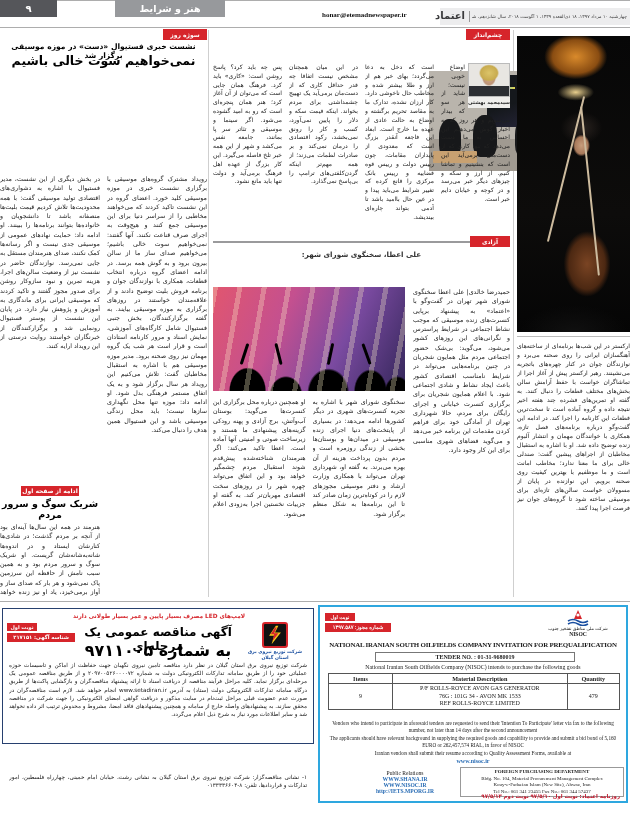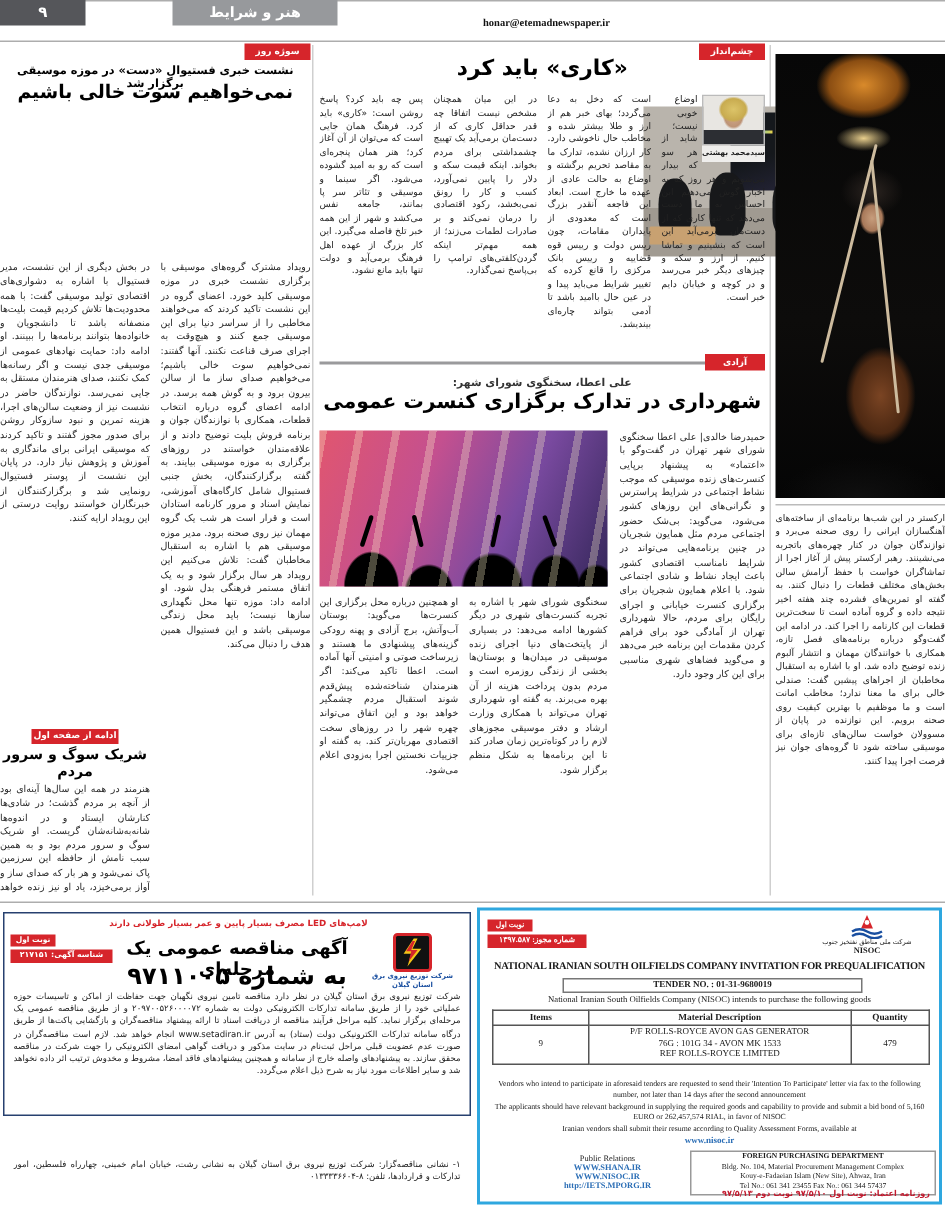--- a/index.html
+++ b/index.html
@@ -59,20 +59,25 @@
 <div id="page">
 
   <div class="abs rule" style="left:0;top:4;width:630px;height:1px"></div>
   <div class="abs hd-bar-box" style="left:0;top:8;width:57px;height:17px;background:#55565a;font-size:10px">
       <span>۹</span>
     </div>
   <div class="abs hd-bar-box" style="left:115px;top:8;width:110px;height:17px;background:#97999c;font-size:9.5px">
       <span>هنر و شرایط</span>
     </div>
   <a class="abs en" style="left:322px;top:11px;font-size:7px;color:#111;font-weight:bold" href="#">honar@etemadnewspaper.ir</a>
+  <div class="abs" style="left:440px;top:8px;width:190px;height:17px;background:#ededee">
+    <span class="abs" style="right:165px;top:2px;font-size:10px;font-weight:bold;color:#3a3a3c">اعتماد</span>
+    <span class="abs" style="right:160px;top:3px;width:1px;height:11px;background:#9a9a9a"></span>
+    <span class="abs" style="right:3px;top:6px;width:155px;font-size:4.6px;color:#444;white-space:nowrap;overflow:hidden">چهارشنبه ۱۰ مرداد ۱۳۹۷، ۱۸ ذی‌القعده ۱۴۳۹، ۱ آگوست ۲۰۱۸، سال شانزدهم، شماره ۴۱۴۹</span>
+  </div>
   <div class="abs rule" style="left:0;top:27px;width:630px;height:1px"></div>
 
   <div class="abs vrule" style="left:208px;top:30px;width:1px;height:567px"></div>
   <div class="abs vrule" style="left:513px;top:30px;width:1px;height:567px"></div>
 
   <div class="abs lbl" style="left:163px;top:29px;width:44px;height:11px">سوژه روز</div>
   <div class="abs ctr hd-big" style="left:0;top:42px;width:207px;font-size:7.6px">نشست خبری فستیوال «دست» در موزه موسیقی برگزار شد</div>
   <div class="abs ctr hd-big" style="left:0;top:53px;width:207px;font-size:12.5px">نمی‌خواهیم سوت خالی باشیم</div>
   <div class="abs panel" style="left:2px;top:71px;width:203px;height:100px">
     <div class="poster" style="left:58px;top:4px;width:30px;height:52px"></div>
@@ -93,38 +98,36 @@
     </div>
     <div style="flex:1;display:flex;flex-direction:column">
       <div class="body-txt" style="height:308px">در بخش دیگری از این نشست، مدیر فستیوال با اشاره به دشواری‌های اقتصادی تولید موسیقی گفت: با همه محدودیت‌ها تلاش کردیم قیمت بلیت‌ها منصفانه باشد تا دانشجویان و خانواده‌ها بتوانند برنامه‌ها را ببینند. او ادامه داد: حمایت نهادهای عمومی از موسیقی جدی نیست و اگر رسانه‌ها کمک نکنند، صدای هنرمندان مستقل به جایی نمی‌رسد. نوازندگان حاضر در نشست نیز از وضعیت سالن‌های اجرا، هزینه تمرین و نبود سازوکار روشن برای صدور مجوز گفتند و تاکید کردند که موسیقی ایرانی برای ماندگاری به آموزش و پژوهش نیاز دارد. در پایان این نشست از پوستر فستیوال رونمایی شد و برگزارکنندگان از خبرنگاران خواستند روایت درستی از این رویداد ارایه کنند.</div>
       <div class="lbl" style="width:58px;height:10px;margin:4px auto 0">ادامه از صفحه اول</div>
       <div class="ctr hd-big" style="font-size:9.5px;margin-top:2px">شریک سوگ و سرور مردم</div>
       <div class="body-txt" style="flex:1;margin-top:2px">هنرمند در همه این سال‌ها آینه‌ای بود از آنچه بر مردم گذشت؛ در شادی‌ها کنارشان ایستاد و در اندوه‌ها شانه‌به‌شانه‌شان گریست. او شریک سوگ و سرور مردم بود و به همین سبب نامش از حافظه این سرزمین پاک نمی‌شود و هر بار که صدای ساز و آواز برمی‌خیزد، یاد او نیز زنده خواهد ماند.</div>
     </div>
   </div>
 
   <div class="abs lbl" style="left:466px;top:29px;width:44px;height:11px">چشم‌انداز</div>
-  <div class="abs ctr hd-big" style="left:213px;top:38px;width:297px;font-size:14.5px">«کاری» باید کرد</div>
   <div class="abs" style="left:213px;top:63px;width:297px;height:172px;display:flex;gap:7px">
     <div class="body-txt" style="flex:1;font-size:6.1px;line-height:8.8px">
       <span style="float:right;width:42px;margin:0 0 2px 3px;display:block">
         <span class="headshot-img" style="display:block;width:42px;height:34px;border:1px solid #bbb"></span>
         <span class="ctr" style="display:block;font-size:5px;font-weight:bold;background:#efeeec;padding:1px 0">سیدمحمد بهشتی</span>
       </span>
       <span>اوضاع خوبی نیست؛ شاید از هر سو که بیدار می‌شویم و هر روز که به اخبار گوش می‌دهیم این احساس به ما دست می‌دهد که تنها کاری که از دست‌مان برمی‌آید این است که بنشینیم و تماشا کنیم. از ارز و سکه و چیزهای دیگر خبر می‌رسد و در کوچه و خیابان دایم خبر است.</span>
     </div>
     <div class="body-txt" style="flex:1;font-size:6.1px;line-height:8.8px">است که دخل به دعا می‌گردد؛ بهای خبر هم از ارز و طلا بیشتر شده و مخاطب حال ناخوشی دارد. کار ارزان نشده، تدارک ما به مقاصد تحریم برگشته و اوضاع به حالت عادی از عهده ما خارج است. ابعاد این فاجعه آنقدر بزرگ است که معدودی از پایداران مقامات، چون رییس دولت و رییس قوه قضاییه و رییس بانک مرکزی را قانع کرده که تغییر شرایط می‌باید پیدا و در عین حال باامید باشد تا آدمی بتواند چاره‌ای بیندیشد.</div>
     <div class="body-txt" style="flex:1;font-size:6.1px;line-height:8.8px">در این میان همچنان مشخص نیست اتفاقا چه قدر حداقل کاری که از دست‌مان برمی‌آید یک تهییج چشمداشتی برای مردم بخواند. اینکه قیمت سکه و دلار را پایین نمی‌آورد، کسب و کار را رونق نمی‌بخشد، رکود اقتصادی را درمان نمی‌کند و بر صادرات لطمات می‌زند؛ از همه مهم‌تر اینکه گردن‌کلفتی‌های ترامپ را بی‌پاسخ نمی‌گذارد.</div>
     <div class="body-txt" style="flex:1;font-size:6.1px;line-height:8.8px">پس چه باید کرد؟ پاسخ روشن است: «کاری» باید کرد. فرهنگ همان جایی است که می‌توان از آن آغاز کرد؛ هنر همان پنجره‌ای است که رو به امید گشوده می‌شود. اگر سینما و موسیقی و تئاتر سر پا بمانند، جامعه نفس می‌کشد و شهر از این همه خبر تلخ فاصله می‌گیرد. این کار بزرگ از عهده اهل فرهنگ برمی‌آید و دولت تنها باید مانع نشود.</div>
   </div>
 
   <div class="abs" style="left:213px;top:241px;width:297px;height:2px;background:#9a9a9c"></div>
   <div class="abs lbl" style="left:470px;top:236px;width:40px;height:11px">آزادی</div>
   <div class="abs ctr" style="left:213px;top:250px;width:297px;font-size:7.2px;font-weight:bold;color:#333">علی اعطا، سخنگوی شورای شهر:</div>
-  <div class="abs ctr hd-big" style="left:213px;top:260px;width:297px;font-size:13.5px">شهرداری در تدارک برگزاری کنسرت عمومی</div>
   <div class="abs crowd" style="left:213px;top:287px;width:192px;height:104px">
     <div class="arm" style="left:30px;transform:rotate(18deg)"></div>
     <div class="arm" style="left:64px;transform:rotate(-14deg)"></div>
     <div class="arm" style="left:116px;transform:rotate(12deg)"></div>
     <div class="arm" style="left:152px;transform:rotate(-20deg)"></div>
   </div>
   <div class="abs body-txt" style="left:413px;top:287px;width:97px;height:310px">حمیدرضا خالدی| علی اعطا سخنگوی شورای شهر تهران در گفت‌وگو با «اعتماد» به پیشنهاد برپایی کنسرت‌های زنده موسیقی که موجب نشاط اجتماعی در شرایط پراسترس و نگرانی‌های این روزهای کشور می‌شود، می‌گوید: بی‌شک حضور اجتماعی مردم مثل همایون شجریان در چنین برنامه‌هایی می‌تواند در شرایط نامناسب اقتصادی کشور باعث ایجاد نشاط و شادی اجتماعی شود. با اعلام همایون شجریان برای برگزاری کنسرت خیابانی و اجرای رایگان برای مردم، حالا شهرداری تهران از آمادگی خود برای فراهم کردن مقدمات این برنامه خبر می‌دهد و می‌گوید فضاهای شهری مناسبی برای این کار وجود دارد.</div>
   <div class="abs" style="left:213px;top:397px;width:192px;height:200px;display:flex;gap:7px">
     <div class="body-txt" style="flex:1">سخنگوی شورای شهر با اشاره به تجربه کنسرت‌های شهری در دیگر کشورها ادامه می‌دهد: در بسیاری از پایتخت‌های دنیا اجرای زنده موسیقی در میدان‌ها و بوستان‌ها بخشی از زندگی روزمره است و مردم بدون پرداخت هزینه از آن بهره می‌برند. به گفته او، شهرداری تهران می‌تواند با همکاری وزارت ارشاد و دفتر موسیقی مجوزهای لازم را در کوتاه‌ترین زمان صادر کند تا این برنامه‌ها به شکل منظم برگزار شود.</div>
     <div class="body-txt" style="flex:1">او همچنین درباره محل برگزاری این کنسرت‌ها می‌گوید: بوستان آب‌وآتش، برج آزادی و پهنه رودکی گزینه‌های پیشنهادی ما هستند و زیرساخت صوتی و امنیتی آنها آماده است. اعطا تاکید می‌کند: اگر هنرمندان شناخته‌شده پیش‌قدم شوند استقبال مردم چشمگیر خواهد بود و این اتفاق می‌تواند چهره شهر را در روزهای سخت اقتصادی مهربان‌تر کند. به گفته او جزییات نخستین اجرا به‌زودی اعلام می‌شود.</div>

